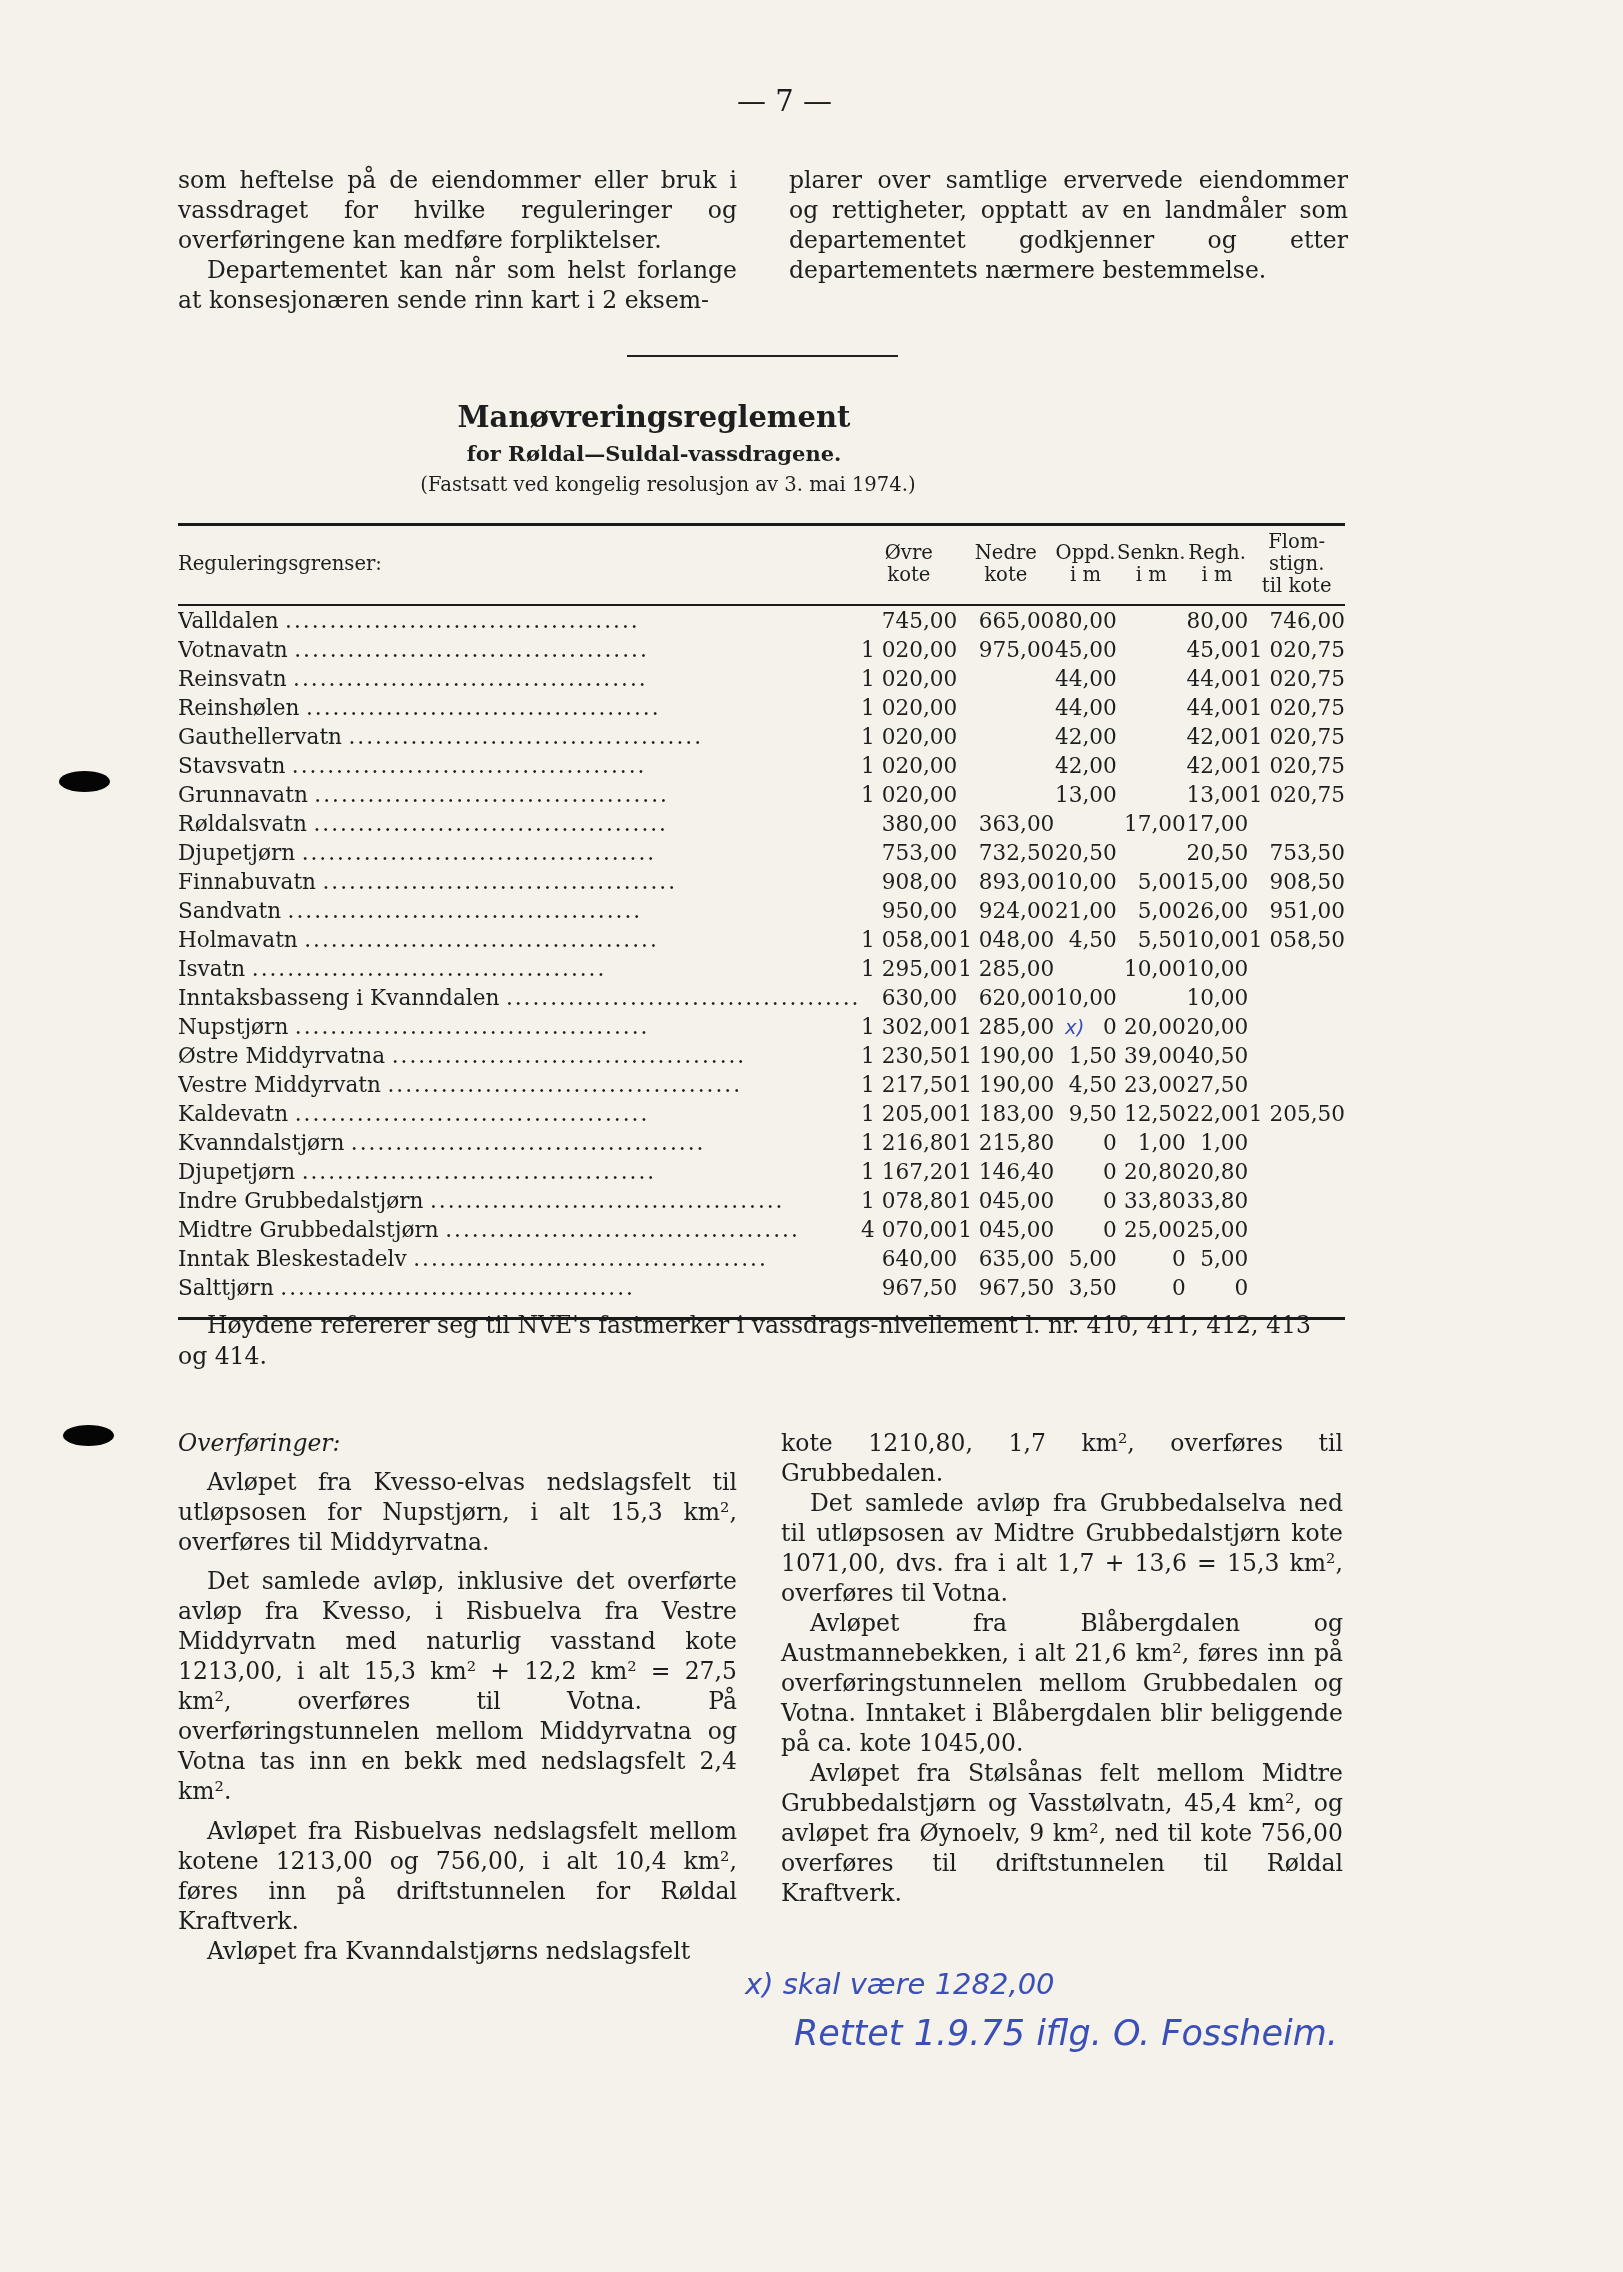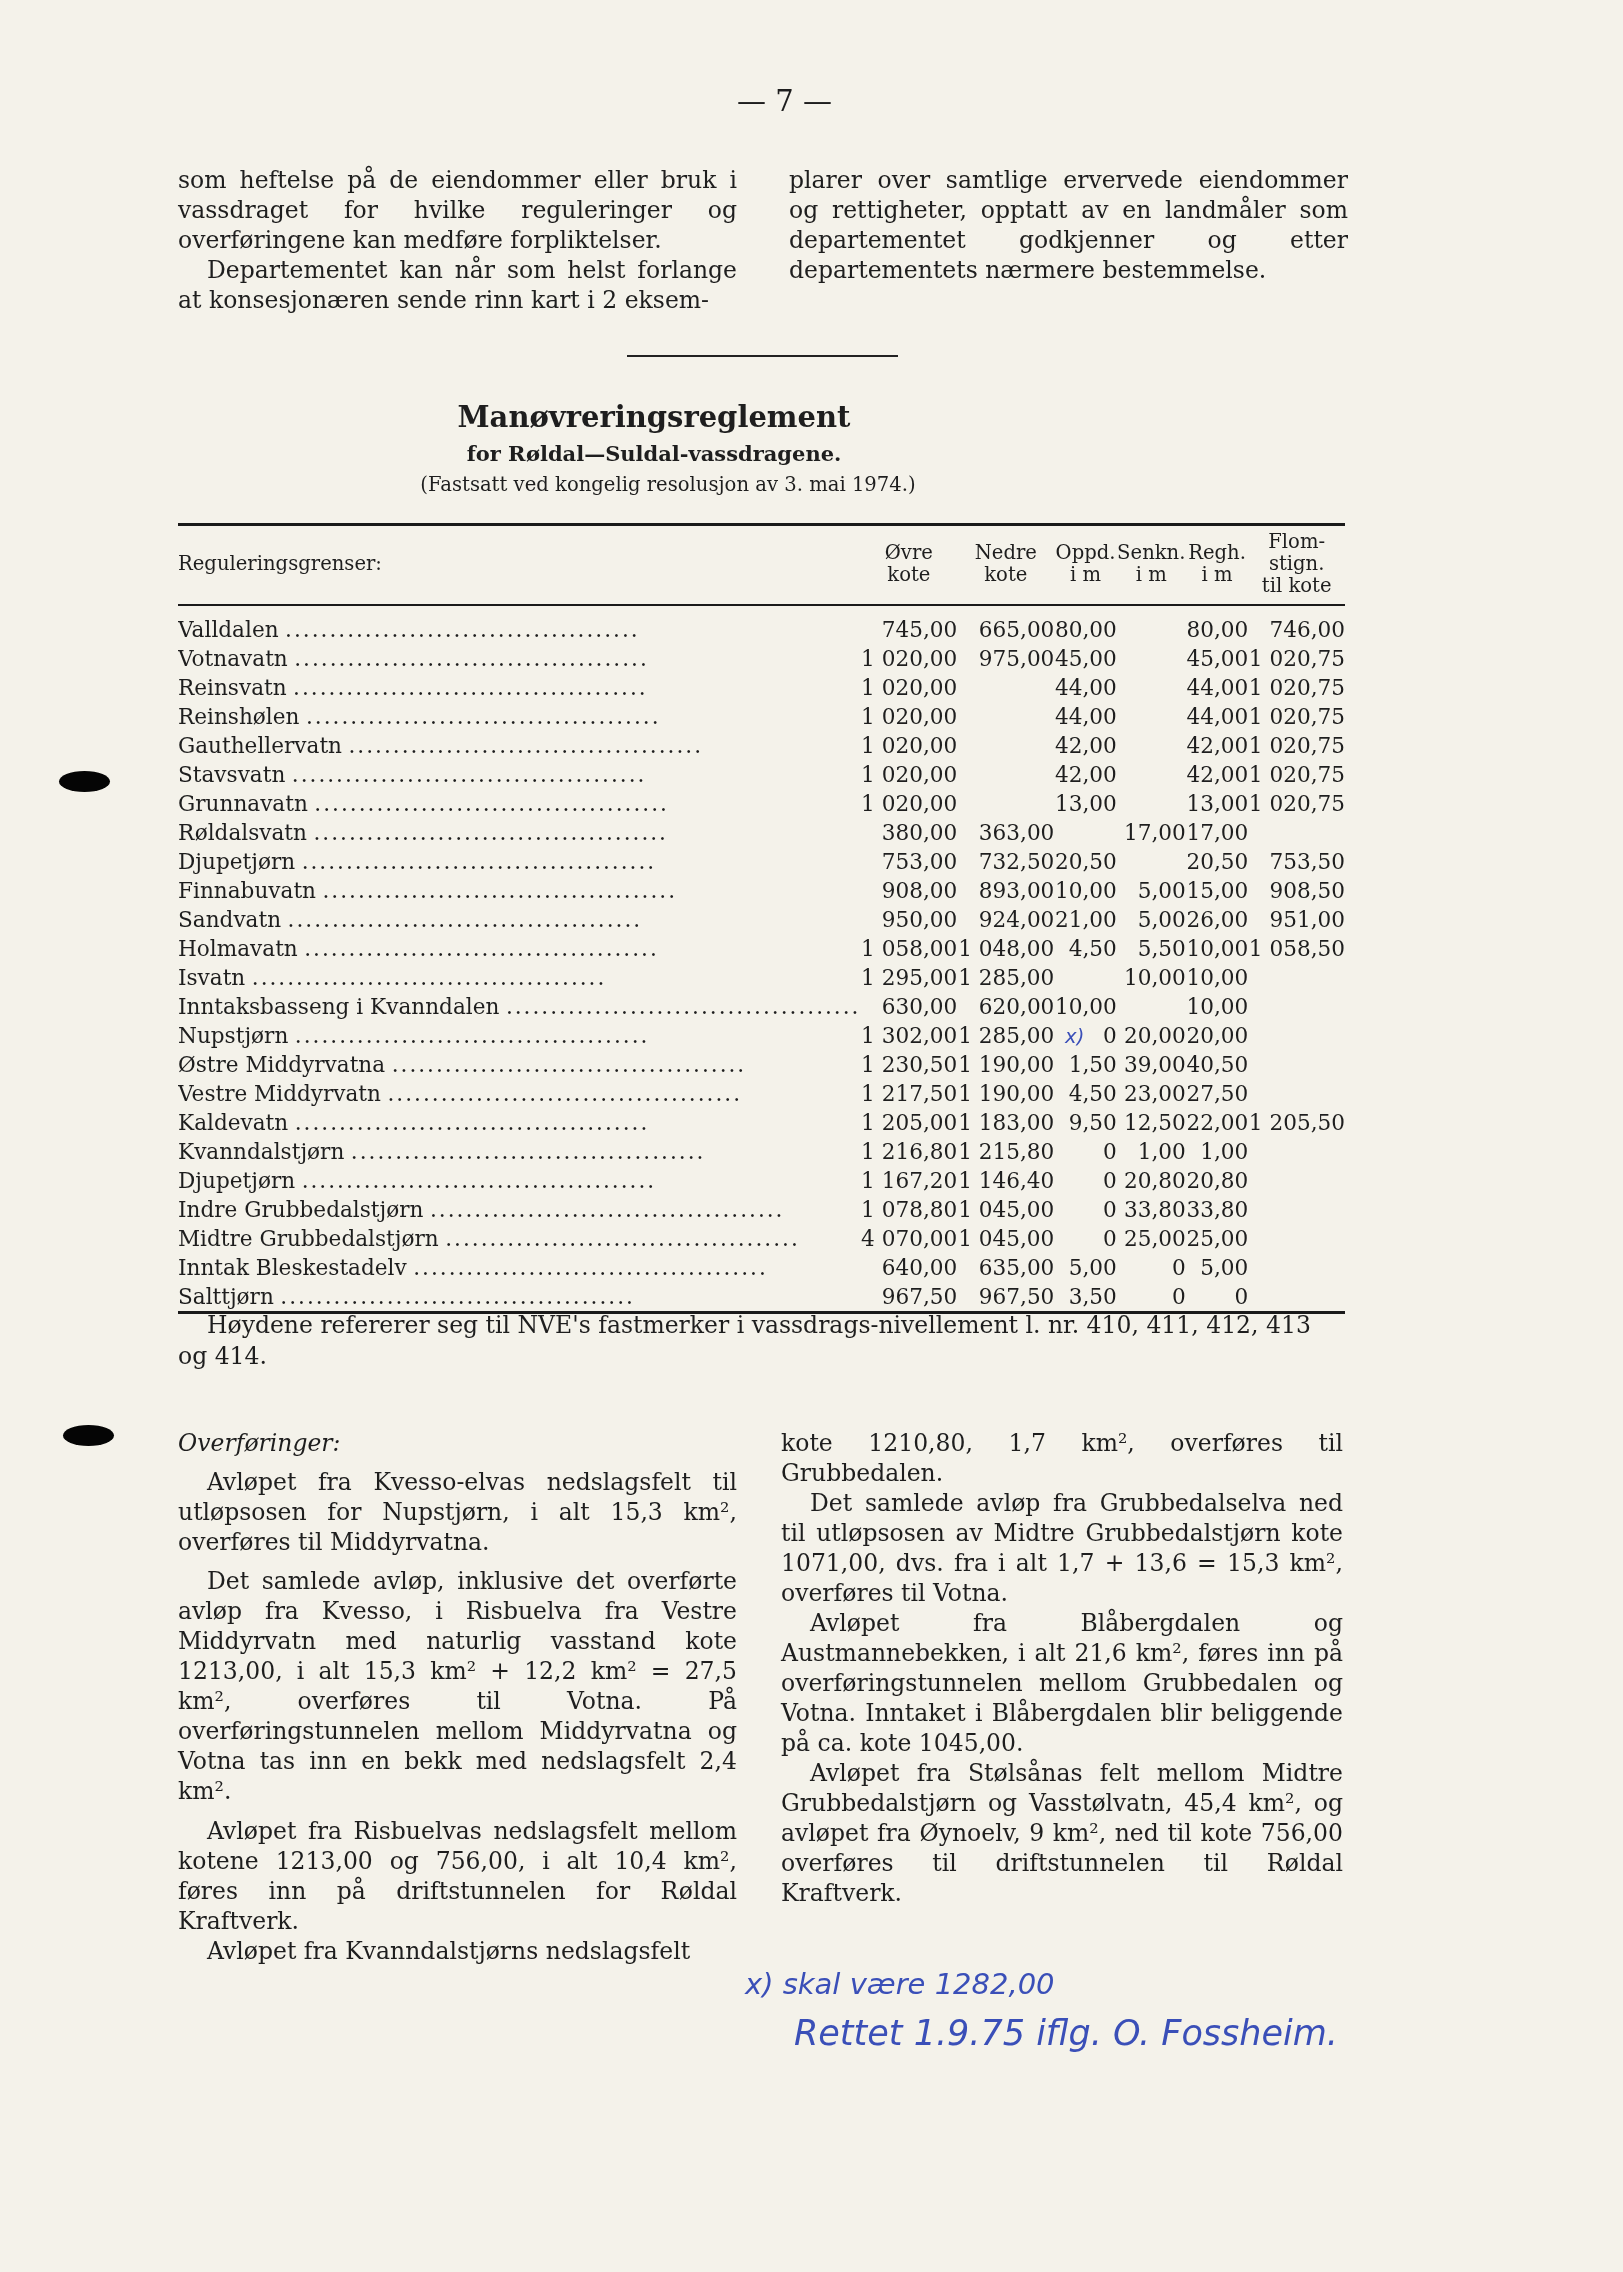--- a/index.html
+++ b/index.html
@@ -46,22 +46,22 @@
   .name-inner { display: flex; }
   .name-inner .lbl { white-space: nowrap; }
   .name-inner .dots { flex: 1; overflow: hidden; white-space: nowrap; letter-spacing: 2px; padding-left: 6.5px; }
   td.num { text-align: right; }
   td.c1 { width: 134px; }
   td.c2 { width: 150px; }
   td.c3 { width: 98px; }
   td.c4 { width: 105px; }
   td.c5 { width: 105px; }
   td.c6 { width: 121px; }
-  tr.first-row td { padding-top: 9px; margin-top: 48px; }
-  tr.last-row td { padding-bottom: 0; }
+  tr.first-row td { padding-top: 0; margin-top: 48px; }
+  tr.last-row td { padding-bottom: 15px; }
   .handmark { color: #3a4fb8; font-family: "DejaVu Sans", sans-serif; font-style: italic; font-size: 19.6px; }
   .anno-cell { position: relative; }
 
   .footnote { position: absolute; left: 178px; top: 1310px; width: 1167px; font-size: 23.5px; line-height: 31px; }
   .footnote p { margin: 0; text-indent: 29px; }
 
   .col-left-bot { left: 178px; top: 1428px; width: 559px; }
   .col-right-bot { left: 781px; top: 1428px; width: 562px; }
   .section-heading { font-style: italic; margin-bottom: 9.2px !important; }
   .col-left-bot p + p, .col-right-bot p.indent { margin-top: 0; }

